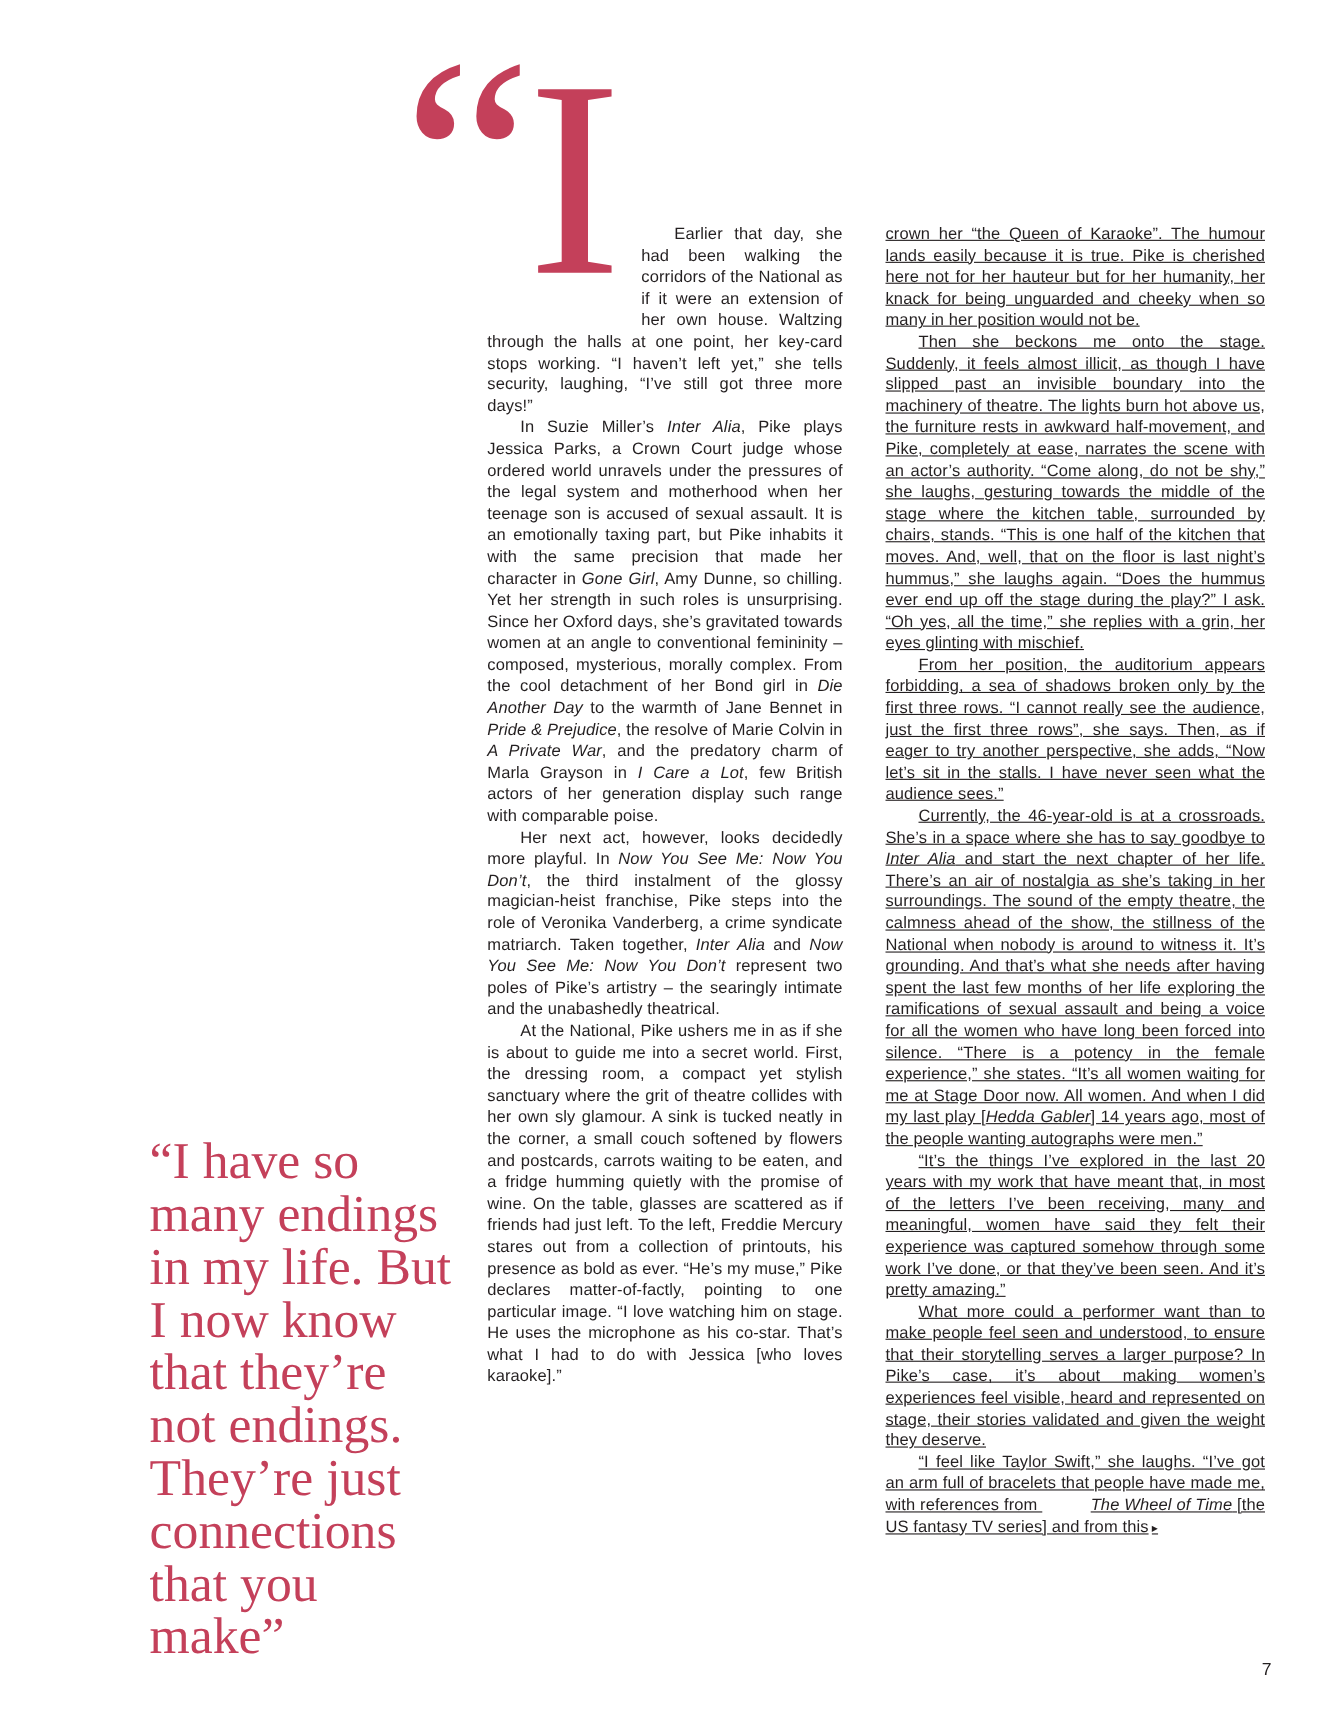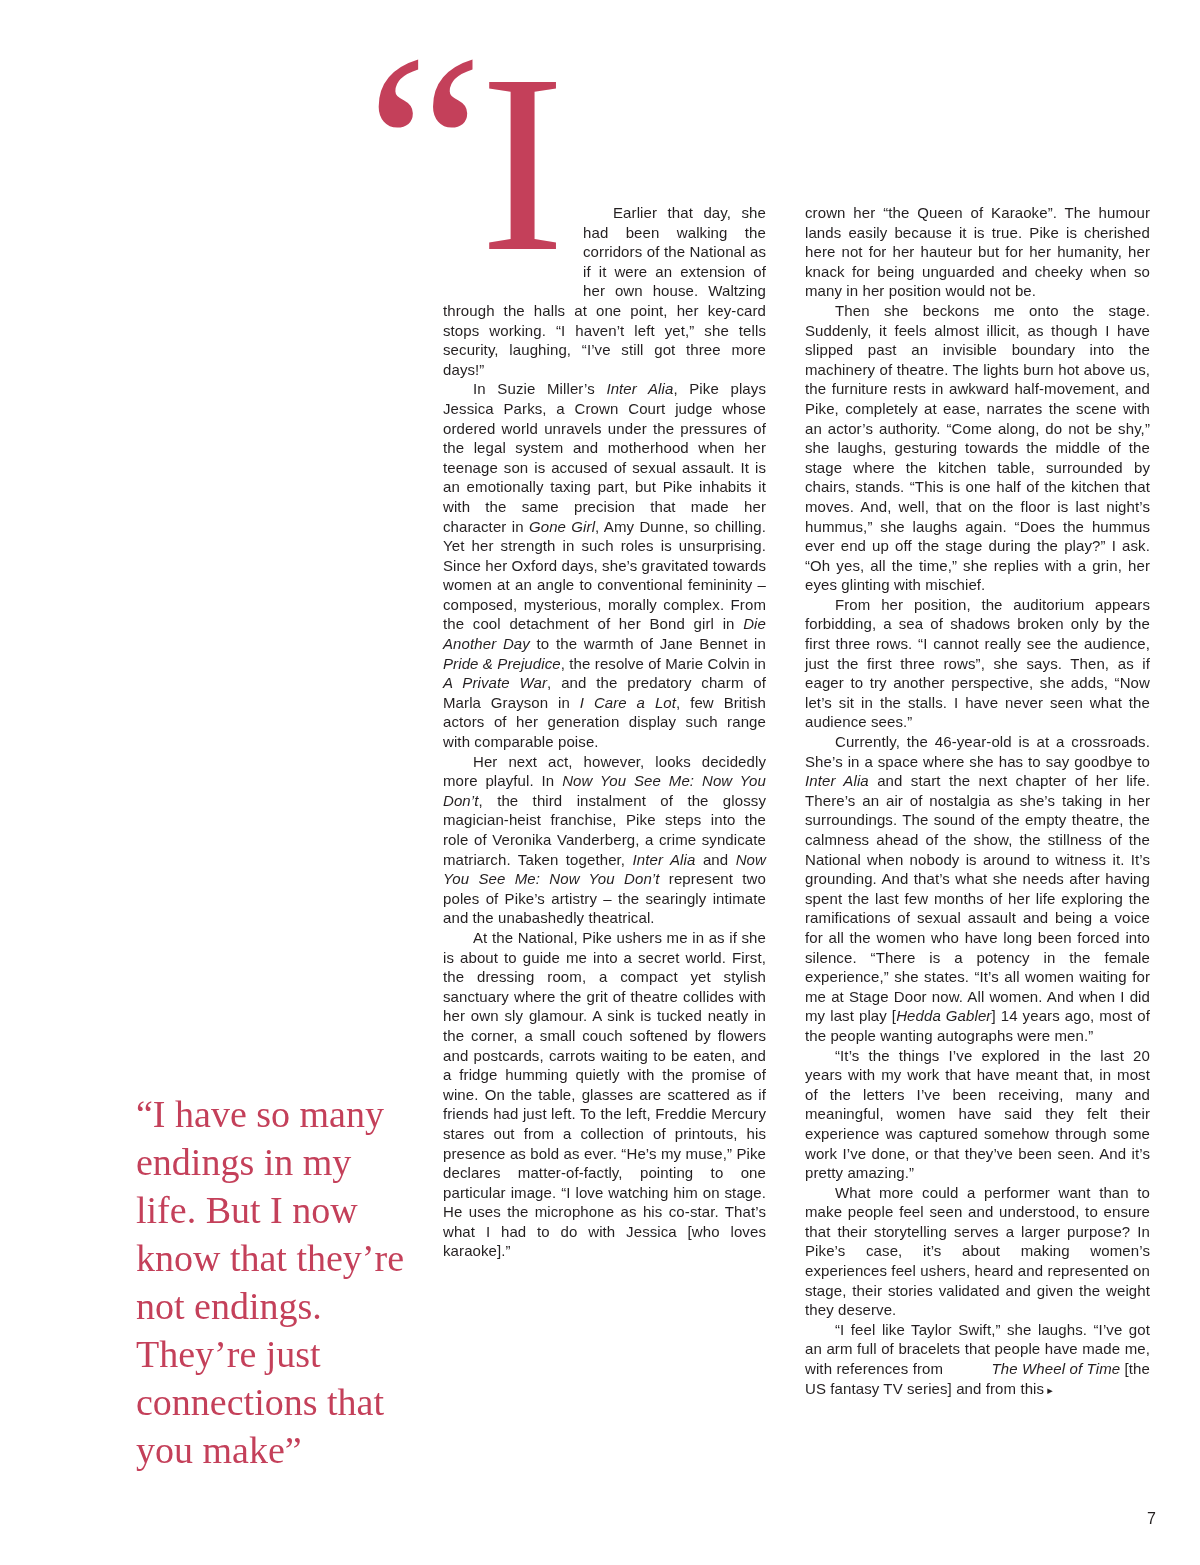--- a/index.html
+++ b/index.html
@@ -15,21 +15,21 @@
   }
   .col {
     position: absolute;
     top: 203px;
     font-size: 15px;
     line-height: 19.6px;
     text-align: justify;
     letter-spacing: 0.1px;
   }
   #col1 { left: 443px; width: 323px; }
-  #col2 { left: 805px; width: 345px; }
+  #col2 { left: 805px; width: 345px; text-decoration: underline; }
   .col p { margin: 0; }
   .col p.indent { text-indent: 30px; }
   .dropcap-spacer { float: left; width: 140px; height: 82px; }
   .lede-quote {
     position: absolute;
     left: 366px;
     top: 14px;
     font-family: "Liberation Serif", serif;
     font-size: 265px;
     line-height: 1;
@@ -41,24 +41,24 @@
     left: 480px;
     top: 36px;
     font-family: "Liberation Serif", serif;
     font-size: 255px;
     line-height: 1;
     color: #c4405a;
   }
   .pull-quote {
     position: absolute;
     left: 136px;
-    top: 1090px;
+    top: 1032px;
     width: 284px;
     font-family: "Liberation Serif", serif;
-    font-size: 38px;
+    font-size: 47px;
     line-height: 48px;
     color: #c4405a;
     text-align: left;
   }
   .page-number {
     position: absolute;
     right: 44px;
     top: 1510px;
     font-size: 16px;
     color: #231f20;
@@ -85,21 +85,21 @@
       <p class="indent"><span>Her next act, however, looks decidedly more playful. In </span><span style="font-style: italic;">Now You See Me: Now You Don’t</span><span>, the third instalment of the glossy magician-heist franchise, Pike steps into the role of Veronika Vanderberg, a crime syndicate matriarch. Taken together, </span><span style="font-style: italic;">Inter Alia</span><span> and </span><span style="font-style: italic;">Now You See Me: Now You Don’t</span><span> represent two poles of Pike’s artistry – the searingly intimate and the unabashedly theatrical.</span></p>
       <p class="indent"><span>At the National, Pike ushers me in as if she is about to guide me into a secret world. First, the dressing room, a compact yet stylish sanctuary where the grit of theatre collides with her own sly glamour. A sink is tucked neatly in the corner, a small couch softened by flowers and postcards, carrots waiting to be eaten, and a fridge humming quietly with the promise of wine. On the table, glasses are scattered as if friends had just left. To the left, Freddie Mercury stares out from a collection of printouts, his presence as bold as ever. “He’s my muse,” Pike declares matter-of-factly, pointing to one particular image. “I love watching him on stage. He uses the microphone as his co-star. That’s what I had to do with Jessica [who loves karaoke].”</span></p>
     </div>
 
   <div id="col2" class="col">
       <p class=""><span>crown her “the Queen of Karaoke”. The humour lands easily because it is true. Pike is cherished here not for her hauteur but for her humanity, her knack for being unguarded and cheeky when so many in her position would not be.</span></p>
       <p class="indent"><span>Then she beckons me onto the stage. Suddenly, it feels almost illicit, as though I have slipped past an invisible boundary into the machinery of theatre. The lights burn hot above us, the furniture rests in awkward half-movement, and Pike, completely at ease, narrates the scene with an actor’s authority. “Come along, do not be shy,” she laughs, gesturing towards the middle of the stage where the kitchen table, surrounded by chairs, stands. “This is one half of the kitchen that moves. And, well, that on the floor is last night’s hummus,” she laughs again. “Does the hummus ever end up off the stage during the play?” I ask. “Oh yes, all the time,” she replies with a grin, her eyes glinting with mischief.</span></p>
       <p class="indent"><span>From her position, the auditorium appears forbidding, a sea of shadows broken only by the first three rows. “I cannot really see the audience, just the first three rows”, she says. Then, as if eager to try another perspective, she adds, “Now let’s sit in the stalls. I have never seen what the audience sees.”</span></p>
       <p class="indent"><span>Currently, the 46-year-old is at a crossroads. She’s in a space where she has to say goodbye to </span><span style="font-style: italic;">Inter Alia</span><span> and start the next chapter of her life. There’s an air of nostalgia as she’s taking in her surroundings. The sound of the empty theatre, the calmness ahead of the show, the stillness of the National when nobody is around to witness it. It’s grounding. And that’s what she needs after having spent the last few months of her life exploring the ramifications of sexual assault and being a voice for all the women who have long been forced into silence. “There is a potency in the female experience,” she states. “It’s all women waiting for me at Stage Door now. All women. And when I did my last play [</span><span style="font-style: italic;">Hedda Gabler</span><span>] 14 years ago, most of the people wanting autographs were men.”</span></p>
       <p class="indent"><span>“It’s the things I’ve explored in the last 20 years with my work that have meant that, in most of the letters I’ve been receiving, many and meaningful, women have said they felt their experience was captured somehow through some work I’ve done, or that they’ve been seen. And it’s pretty amazing.”</span></p>
-      <p class="indent"><span>What more could a performer want than to make people feel seen and understood, to ensure that their storytelling serves a larger purpose? In Pike’s case, it’s about making women’s experiences feel ushers, heard and represented on stage, their stories validated and given the weight they deserve.</span></p>
+      <p class="indent"><span>What more could a performer want than to make people feel seen and understood, to ensure that their storytelling serves a larger purpose? In Pike’s case, it’s about making women’s experiences feel visible, heard and represented on stage, their stories validated and given the weight they deserve.</span></p>
       <p class="indent"><span>“I feel like Taylor Swift,” she laughs. “I’ve got an arm full of bracelets that people have made me, with references from </span><span style="font-style: italic; margin-left: 44px;">The Wheel of Time</span><span> [the US fantasy TV series] and from this</span><span class="cont-arrow">▸</span></p>
     </div>
 
   <div class="pull-quote" style="color: rgb(196, 64, 90);">“I have so many endings in my life. But I now know that they’re not endings. They’re just connections that you make”</div>
 
   <div class="page-number">7</div>
 
 </div>
 
 </body></html>

